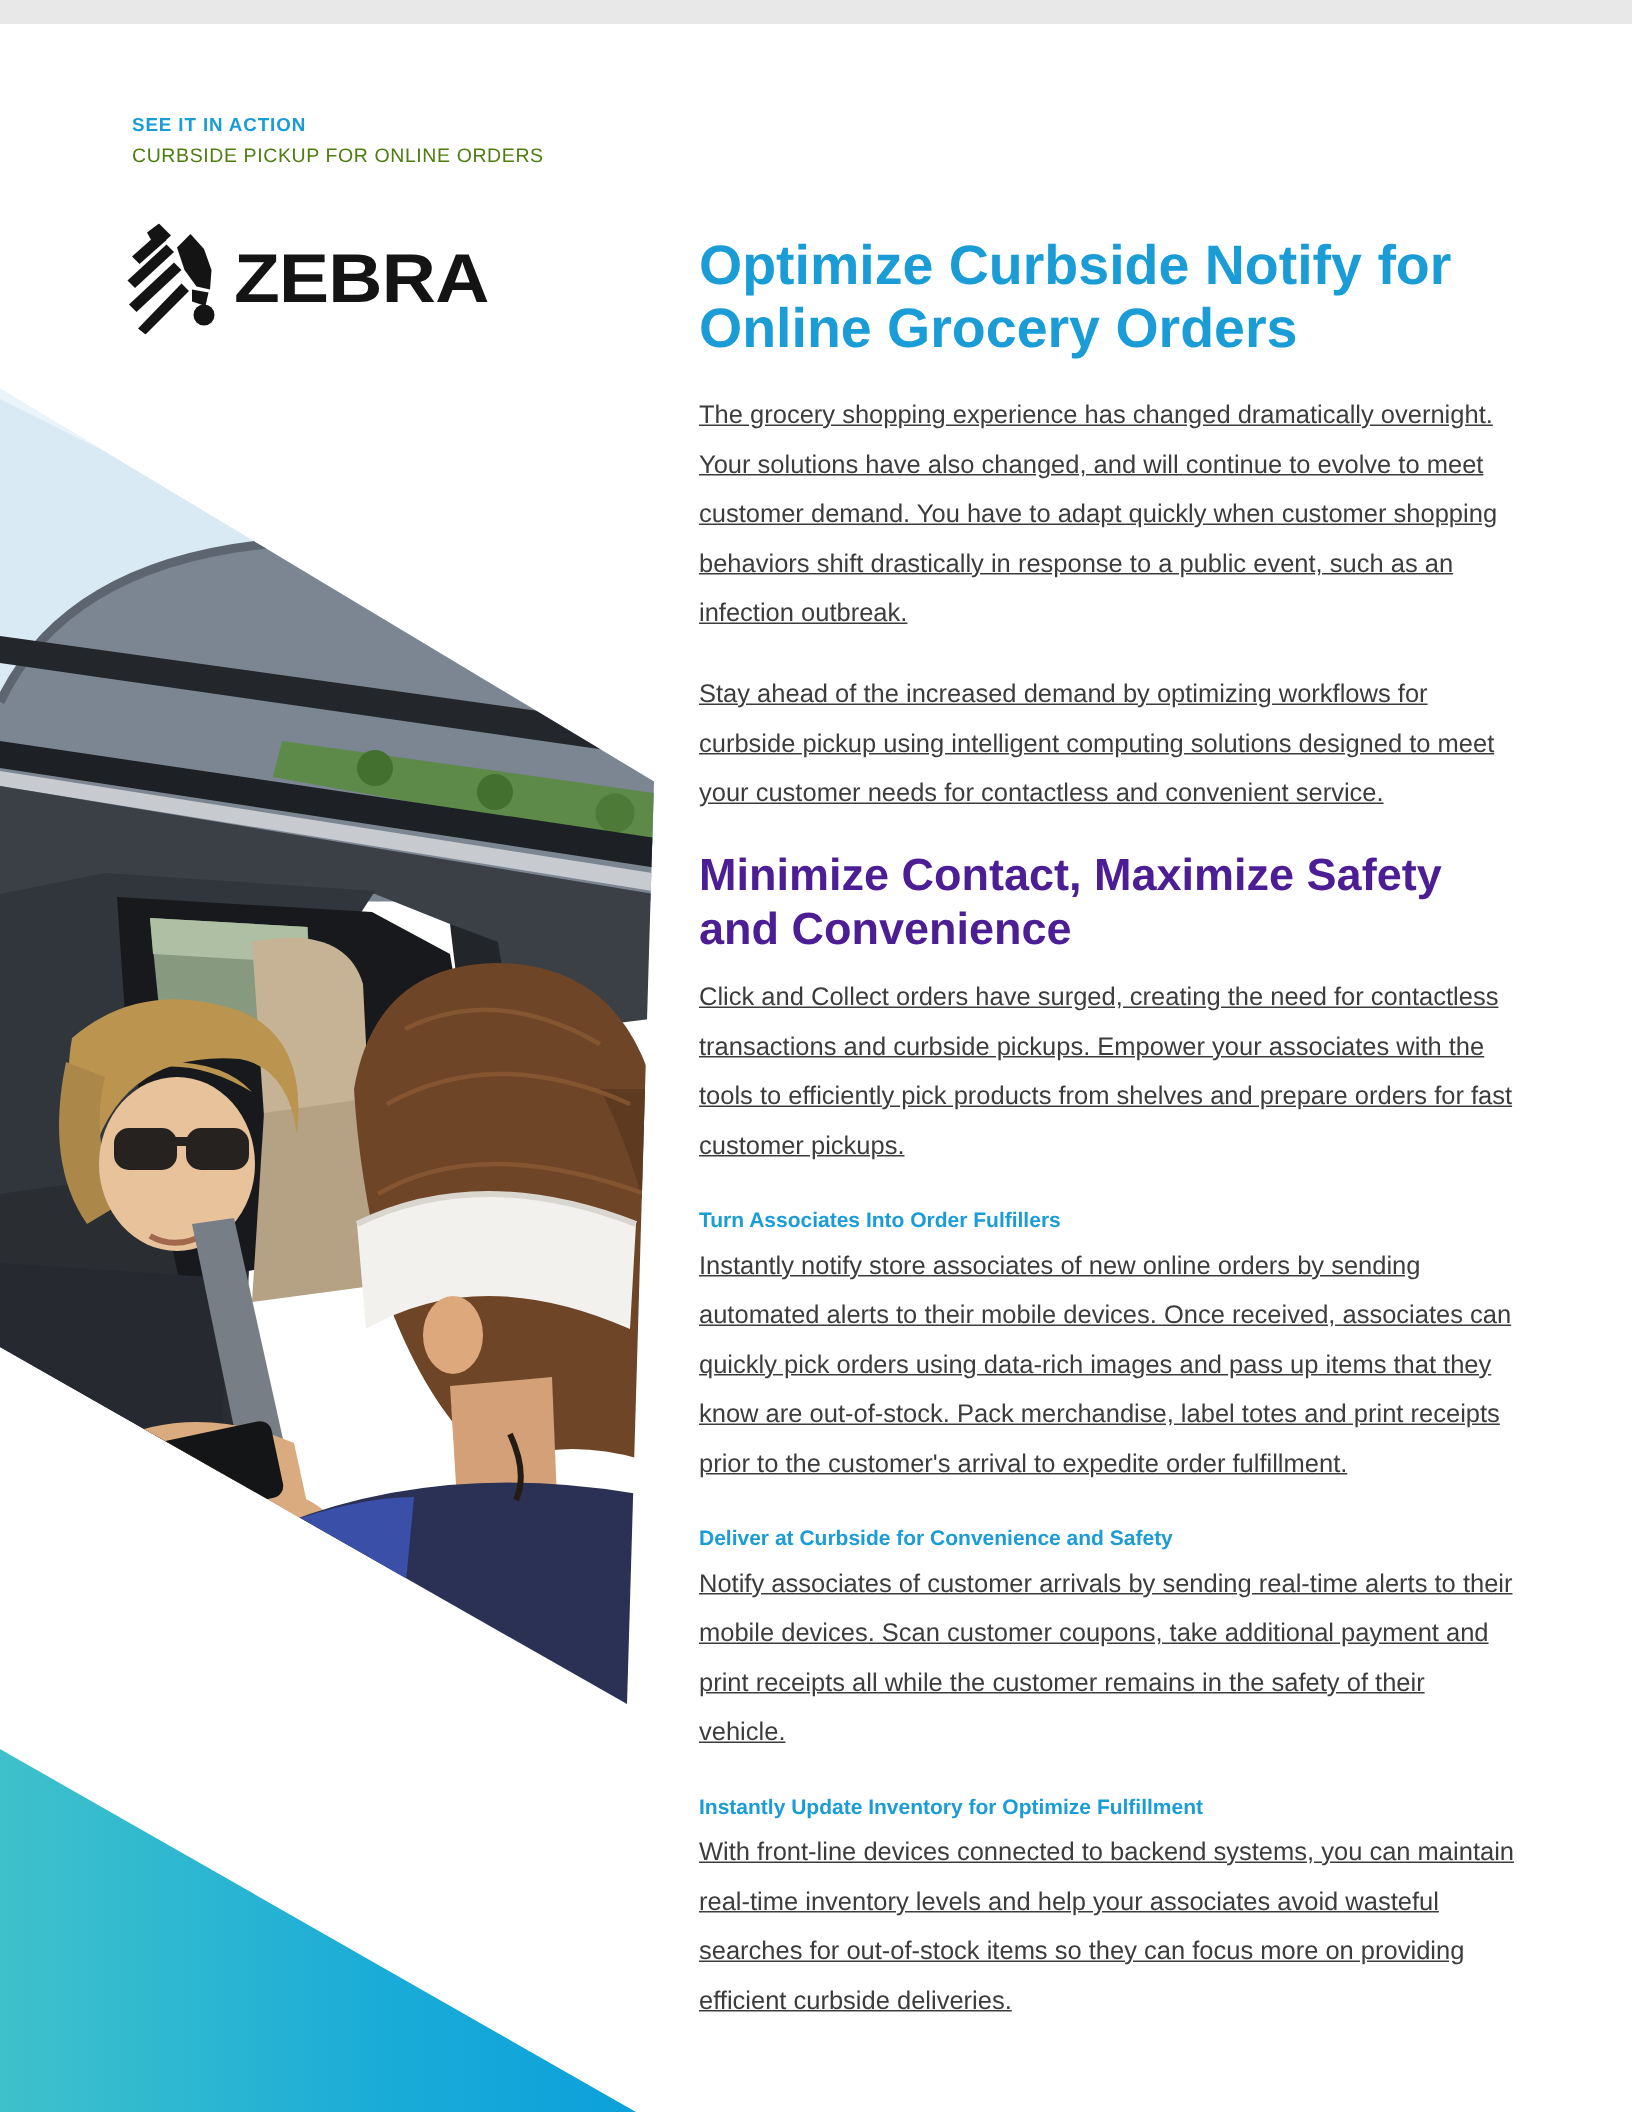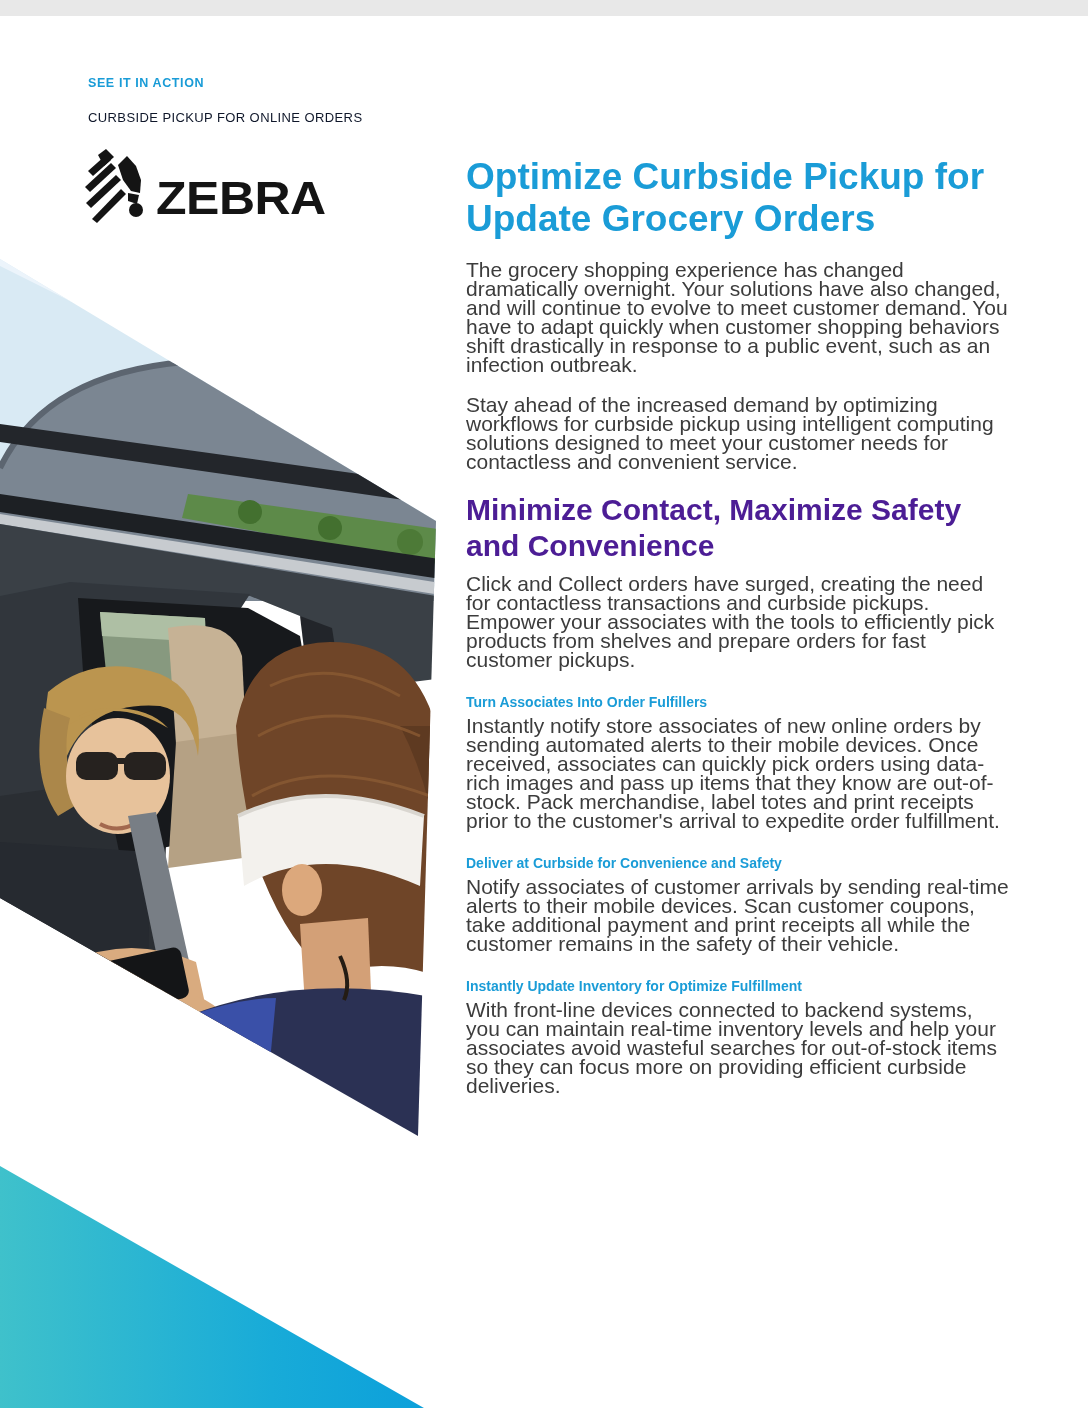--- a/index.html
+++ b/index.html
@@ -13,45 +13,46 @@
     color:#3c3c3c;
   }
 
   
   .kicker {
     position:absolute; left:88px; top:60px;
     font-size:12.5px; font-weight:bold; letter-spacing:.6px;
     color:#1a9cd7;
   }
   .kicker-sub {
-    position:absolute; left:88px; top:94px;
+    position:absolute; left:88px; top:80px;
     font-size:13px; letter-spacing:.4px;
-    color:#0f172a;
-  }
-
-  
-  .logo { position:absolute; left:84px; top:133px; display:flex; align-items:flex-end; }
+    color:#4d7c0f;
+  }
+
+  
+  .logo { position:absolute; left:84px; top:133px; display:flex; align-items:center; }
   .logo svg { display:block; }
   .logo-text {
     font-size:50px; font-weight:900; color:#141414;
     letter-spacing:-.5px; margin-left:8px; line-height:1;
     transform:scaleY(.92);
   }
 
   
   .content { position:absolute; left:466px; top:140px; width:544px; }
   .content h1 {
     margin:0 0 20px 0;
     font-size:37px; line-height:42px; font-weight:bold;
     color:#1a9cd7;
   }
   .content p {
     margin:0 0 21px 0;
-    font-size:21px; line-height:19px;
+    font-size:17px; line-height:33px;
     color:#3c3c3c;
+    text-decoration:underline;
   }
   .content h2 {
     margin:14px 0 10px 0;
     font-size:30px; line-height:36px; font-weight:bold;
     color:#4c1d95;
   }
   .content h3 {
     margin:22px 0 3px 0;
     font-size:14px; line-height:22px; font-weight:bold;
     color:#1a9cd7;
@@ -174,21 +175,21 @@
 
       <path d="M188,760 Q300,716 437,742 L437,890 L168,890 Z" fill="#2b3154"></path>
       <path d="M188,760 Q240,742 276,742 L262,890 L168,890 Z" fill="#3a50a8"></path>
       <path d="M340,700 Q352,726 344,744" stroke="#241c14" stroke-width="4" fill="none"></path>
     </svg>
   </div>
 
   <div class="corner-triangle"></div>
 
   <div class="content">
-    <h1>Optimize Curbside Pickup for Update Grocery Orders</h1>
+    <h1>Optimize Curbside Notify for Online Grocery Orders</h1>
 
     <p>The grocery shopping experience has changed dramatically overnight. Your solutions have also changed, and will continue to evolve to meet customer demand. You have to adapt quickly when customer shopping behaviors shift drastically in response to a public event, such as an infection outbreak.</p>
     <p>Stay ahead of the increased demand by optimizing workflows for curbside pickup using intelligent computing solutions designed to meet your customer needs for contactless and convenient service.</p>
 
     <h2>Minimize Contact, Maximize Safety and Convenience</h2>
     <p>Click and Collect orders have surged, creating the need for contactless transactions and curbside pickups. Empower your associates with the tools to efficiently pick products from shelves and prepare orders for fast customer pickups.</p>
 
     <h3>Turn Associates Into Order Fulfillers</h3>
     <p>Instantly notify store associates of new online orders by sending automated alerts to their mobile devices. Once received, associates can quickly pick orders using data-rich images and pass up items that they know are out-of-stock. Pack merchandise, label totes and print receipts prior to the customer's arrival to expedite order fulfillment.</p>
 

